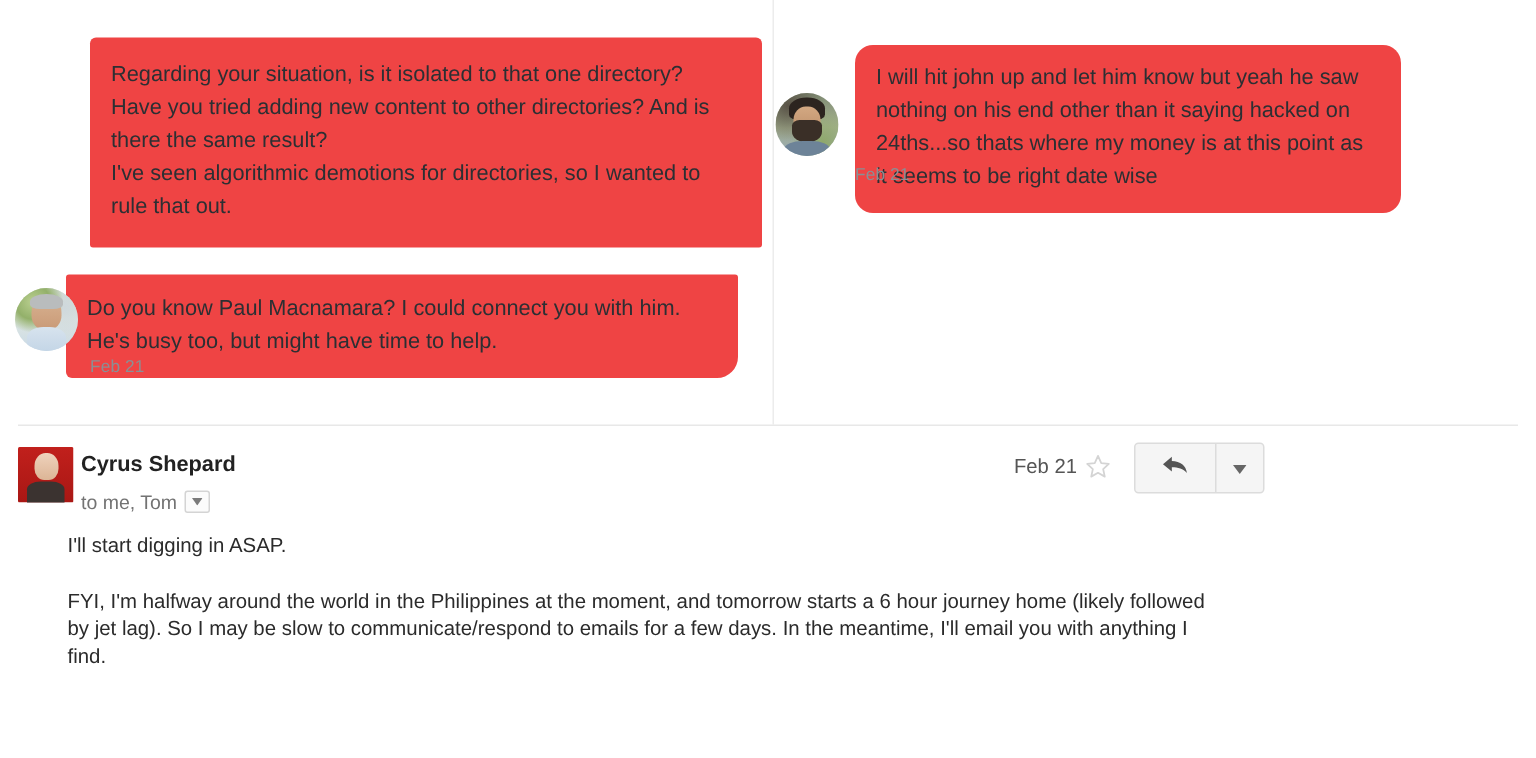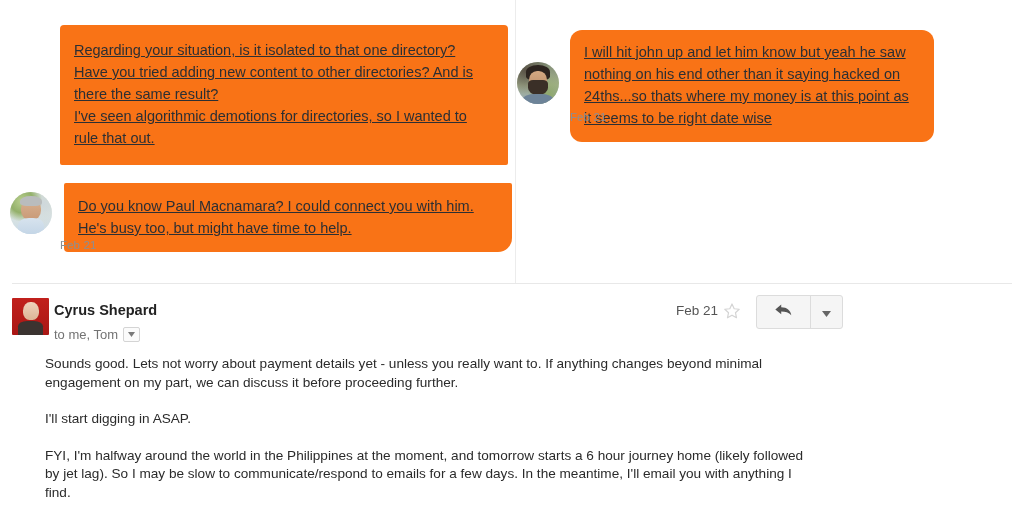--- a/index.html
+++ b/index.html
@@ -27,42 +27,41 @@
   .chat-divider-vertical {
     position: absolute;
     left: 515px;
     top: 0;
     width: 1px;
     height: 283px;
     background: #ececec;
   }
 
   .bubble {
-    background: #f97316;
+    background: #ef4444;
     color: #2c2f33;
     font-size: 14.5px;
     line-height: 22px;
     box-sizing: border-box;
-    text-decoration: underline;
   }
 
   .bubble p { margin: 0; }
   .bubble p + p { }
 
   .bubble-left-1 {
     position: absolute;
     left: 60px;
     top: 25px;
     width: 448px;
     padding: 14px 20px 16px 14px;
     border-radius: 4px 4px 2px 2px;
   }
   .bubble-left-2 {
     position: absolute;
-    left: 64px;
+    left: 44px;
     top: 183px;
     width: 448px;
     padding: 12px 20px 13px 14px;
     border-radius: 2px 2px 14px 4px;
   }
 
   .avatar-round {
     position: absolute;
     width: 42px;
     height: 42px;
@@ -319,17 +318,16 @@
     <div class="reply-caret-btn">
       <span>
         <svg width="9" height="6" viewBox="0 0 9 6" aria-hidden="true">
           <polygon points="0,0 9,0 4.5,6" fill="#666666"></polygon>
         </svg>
       </span>
     </div>
   </div>
 
   <div class="email-body">
-    <p>Sounds good. Lets not worry about payment details yet - unless you really want to. If anything changes beyond minimal engagement on my part, we can discuss it before proceeding further.</p>
     <p>I'll start digging in ASAP.</p>
     <p>FYI, I'm halfway around the world in the Philippines at the moment, and tomorrow starts a 6 hour journey home (likely followed by jet lag). So I may be slow to communicate/respond to emails for a few days. In the meantime, I'll email you with anything I find.</p>
   </div>
 </div>
 
 </body></html>

